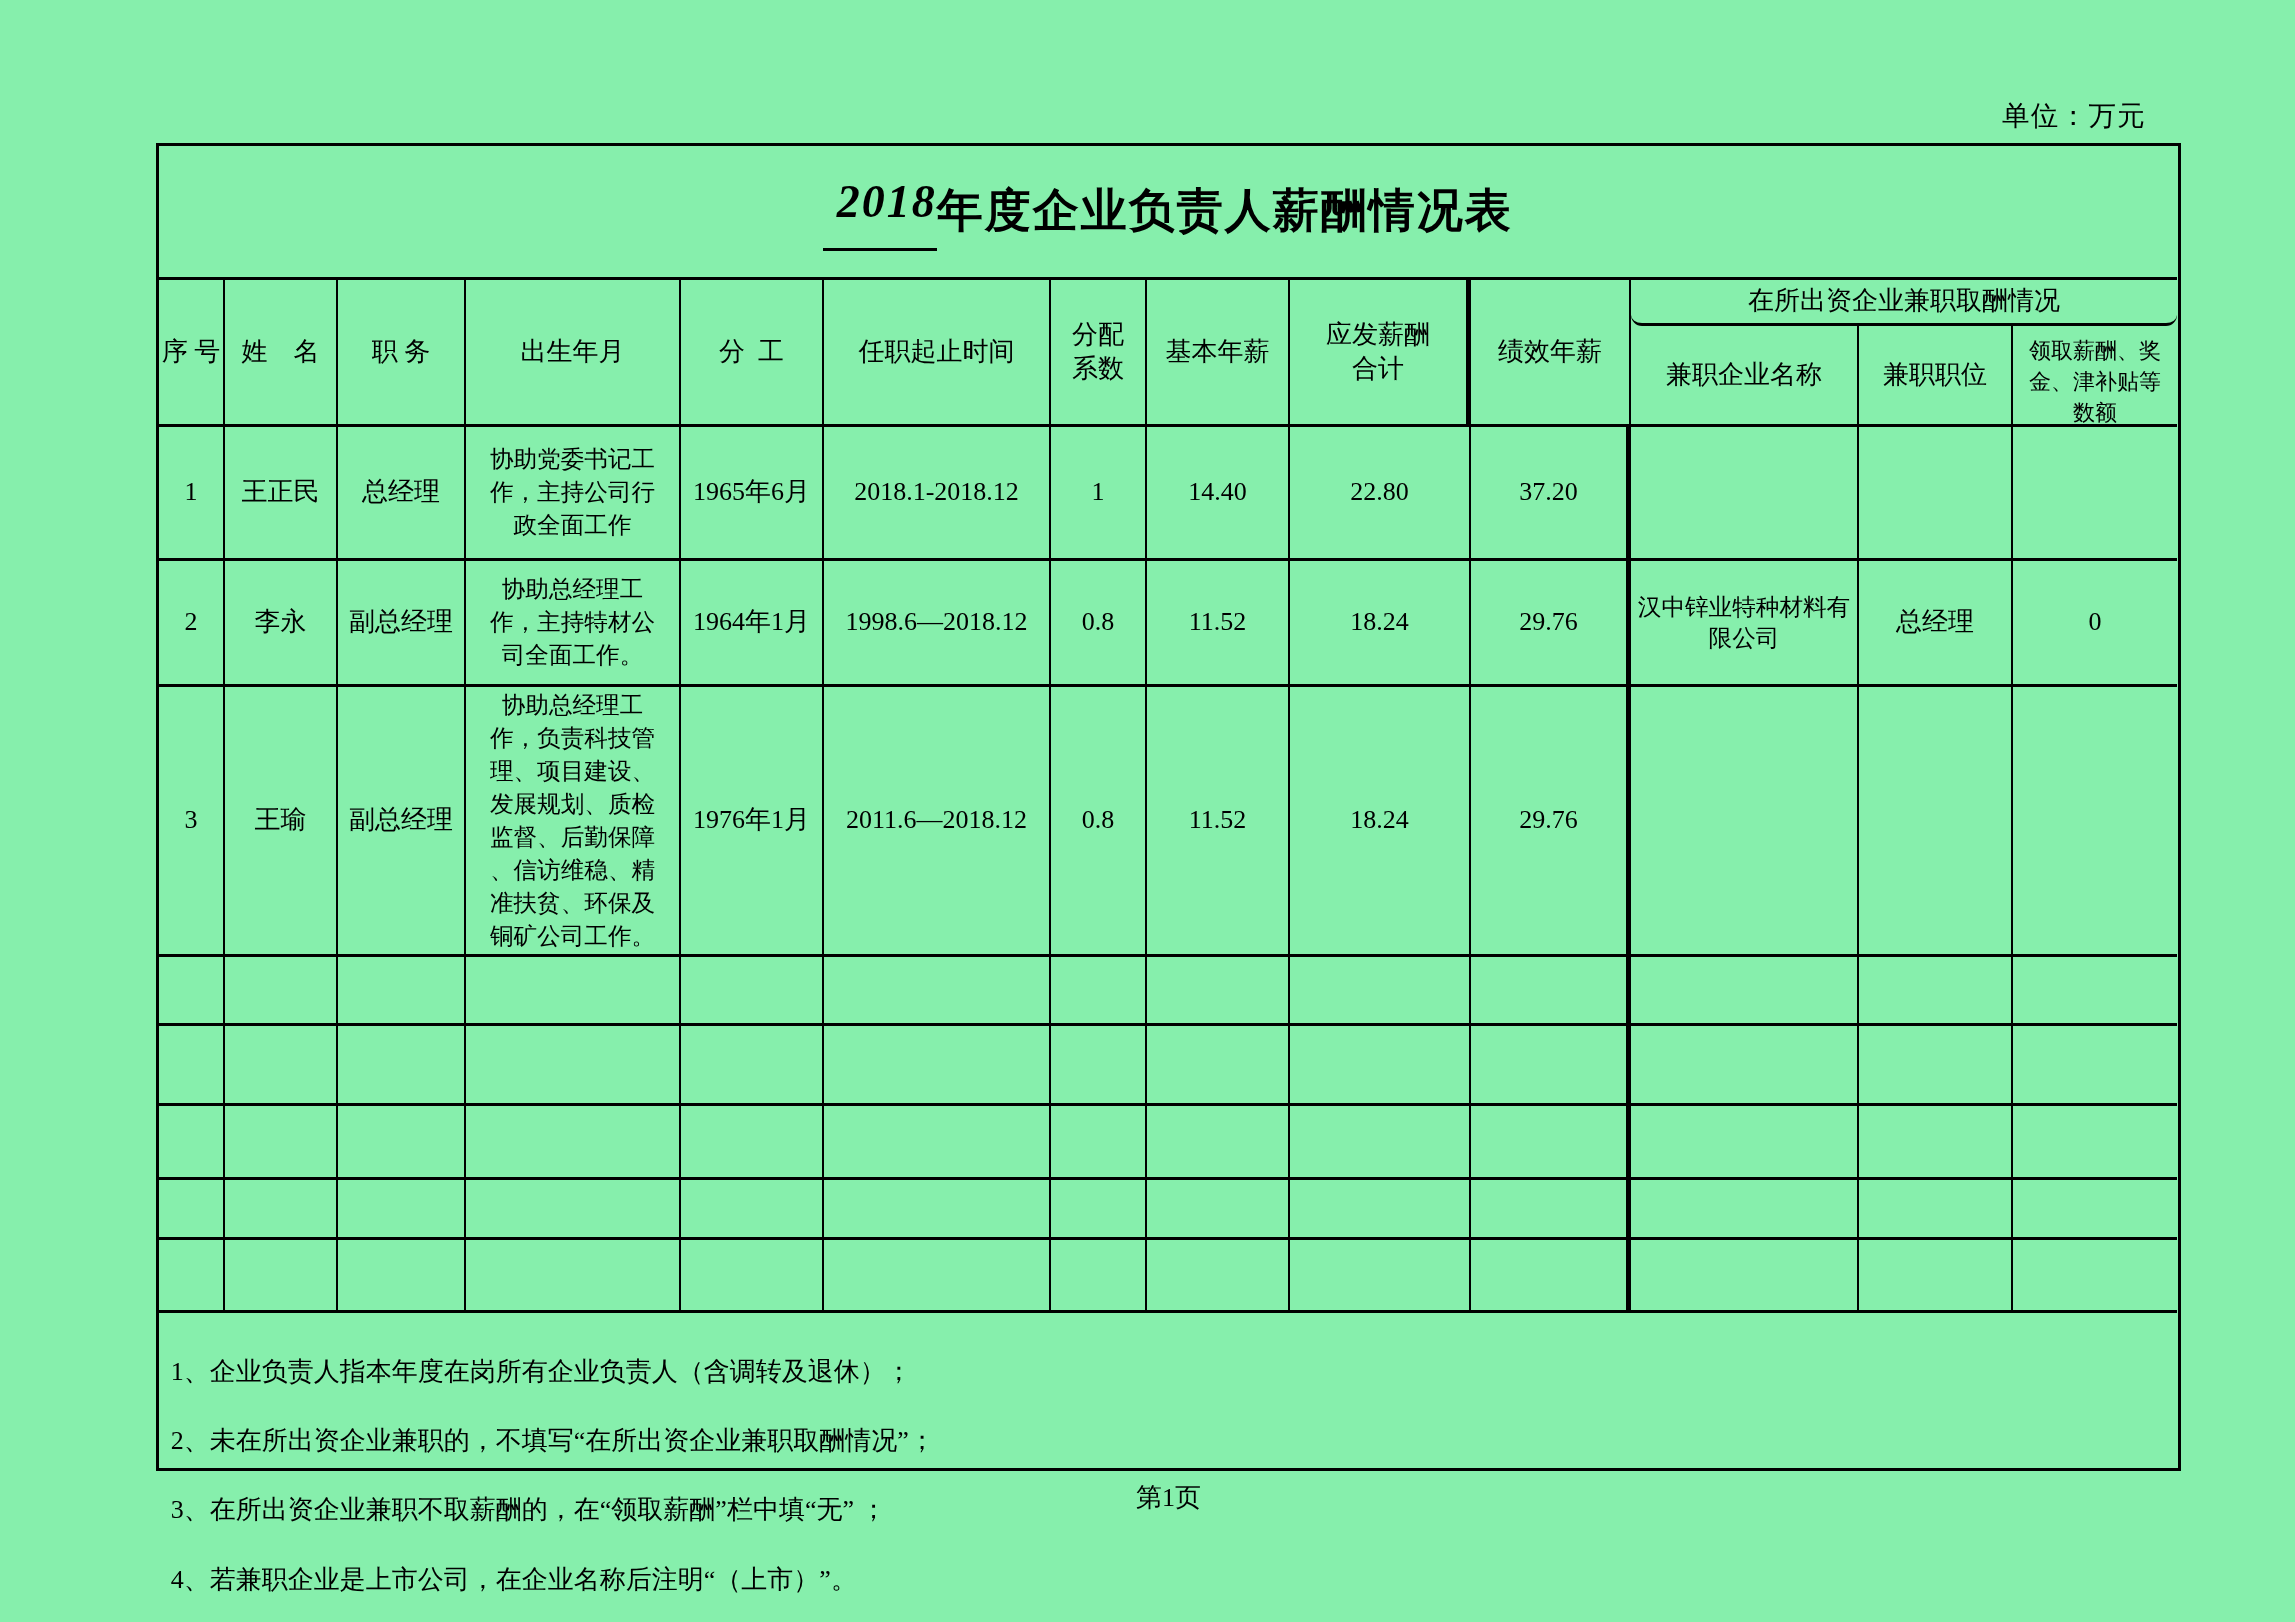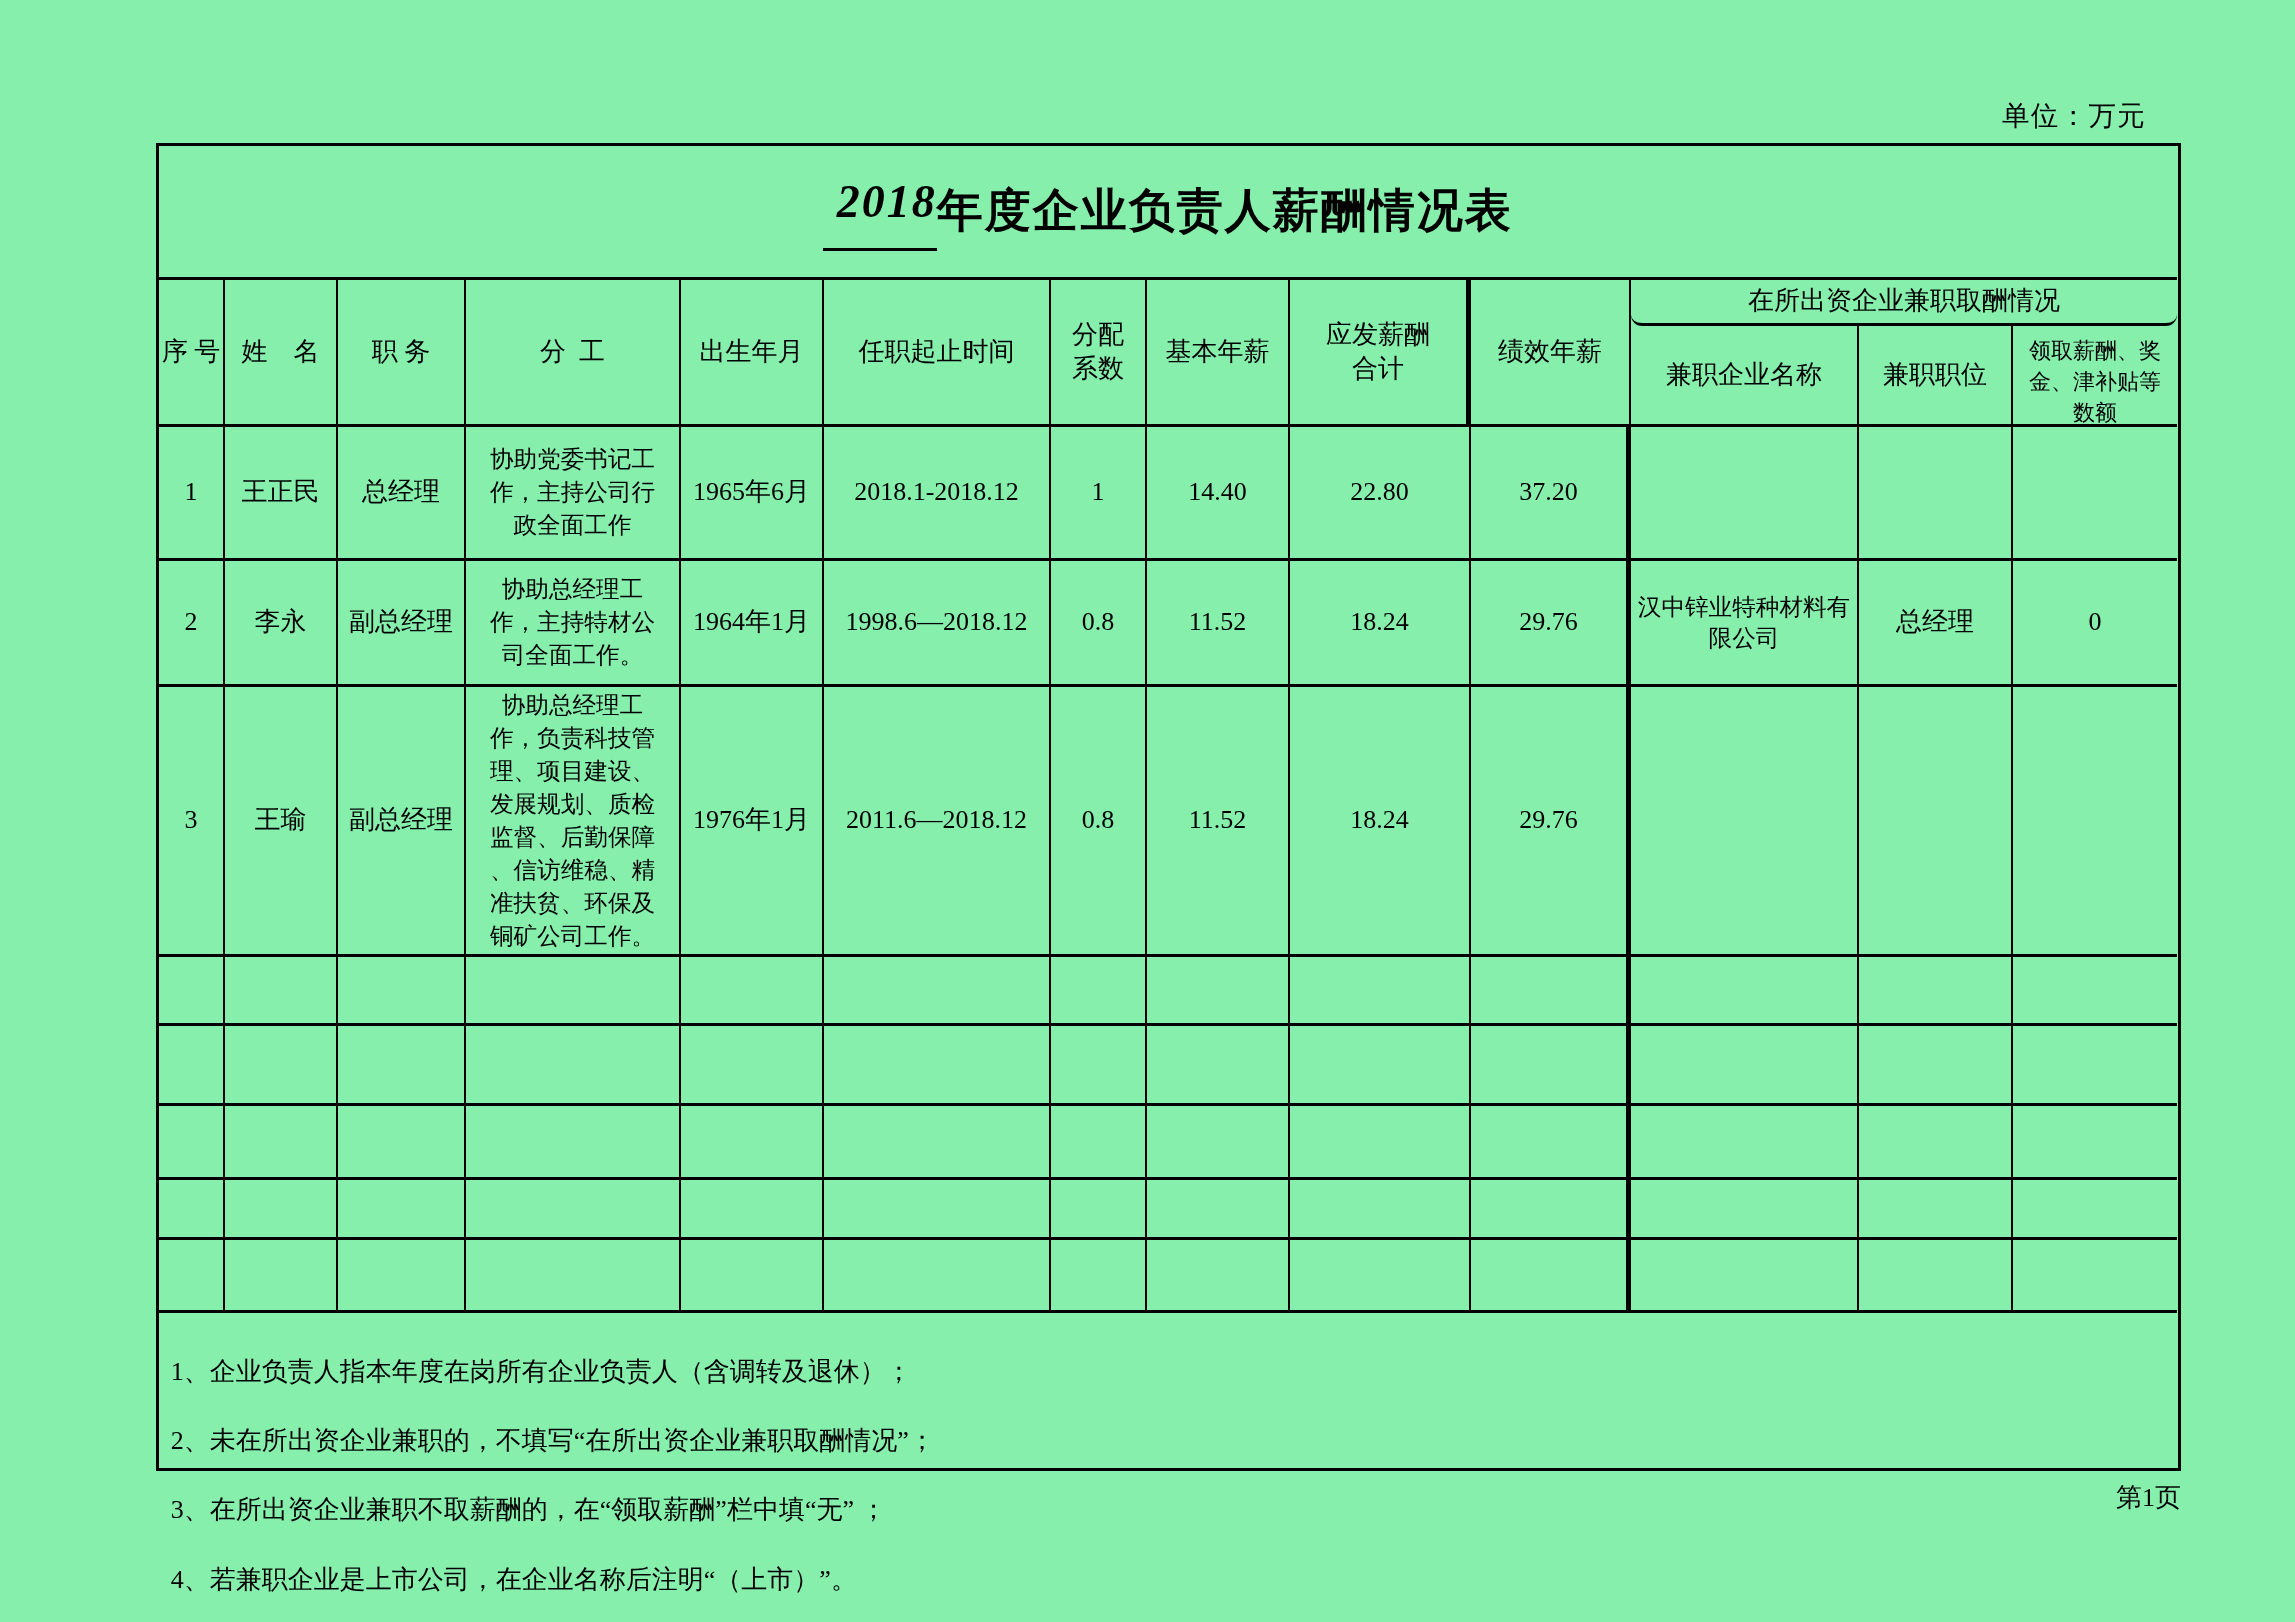--- a/index.html
+++ b/index.html
@@ -50,41 +50,41 @@
   .notes-row .note-line{font-size:26px;line-height:35px;white-space:pre-wrap;}
   .title-cell{font-size:46px;font-weight:bold;letter-spacing:2px;}
   .title-underline{border-bottom:3.3px solid #000;white-space:pre;padding-bottom:16px;font-style:italic;}
   .hdr{font-size:26px;}
   .nowrap{white-space:pre;}
   .duty{font-size:23.6px;line-height:33px;padding:0 2.6px;}
   .small{font-size:22px;line-height:31px;margin-top:12px;}
   .company{font-size:23.6px;line-height:31px;}
   .page-num{
     position:absolute;left:156px;top:1480px;width:2025px;
-    text-align:right;font-size:26px;
+    text-align:center;font-size:26px;
   }
 </style>
 </head>
 <body>
 
 <div class="page">
 
   <div class="unit-label">单位：万元</div>
 
   <div class="sheet">
 
     <div class="c r1 title-cell">
       <span class="title-underline"> 2018</span><span>年度企业负责人薪酬情况表</span>
     </div>
 
     <div class="c r2s hdr nowrap">序 号</div>
     <div class="c r2s hdr nowrap">姓　名</div>
     <div class="c r2s hdr nowrap">职 务</div>
+    <div class="c r2s hdr">出生年月</div>
     <div class="c r2s hdr nowrap">分  工</div>
-    <div class="c r2s hdr">出生年月</div>
     <div class="c r2s hdr">任职起止时间</div>
     <div class="c r2s hdr">分配
 系数</div>
     <div class="c r2s hdr">基本年薪</div>
     <div class="c r2s hdr thickR">应发薪酬
 合计</div>
     <div class="c r2s hdr">绩效年薪</div>
     <div class="c grp hdr lastcol">在所出资企业兼职取酬情况</div>
     <div class="c sub1 hdr">兼职企业名称</div>
     <div class="c sub2 hdr">兼职职位</div>

